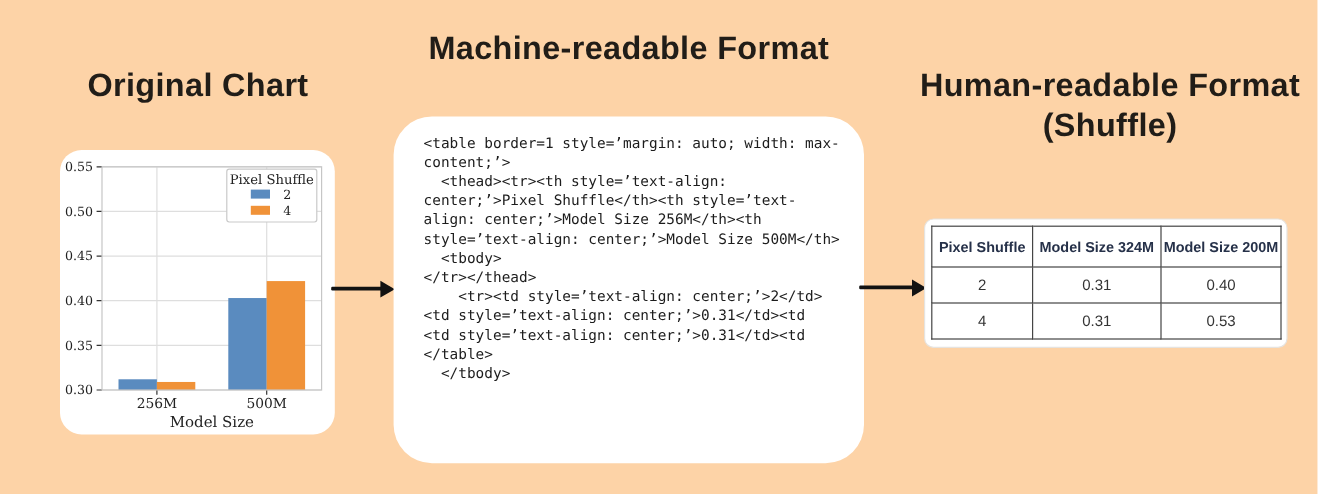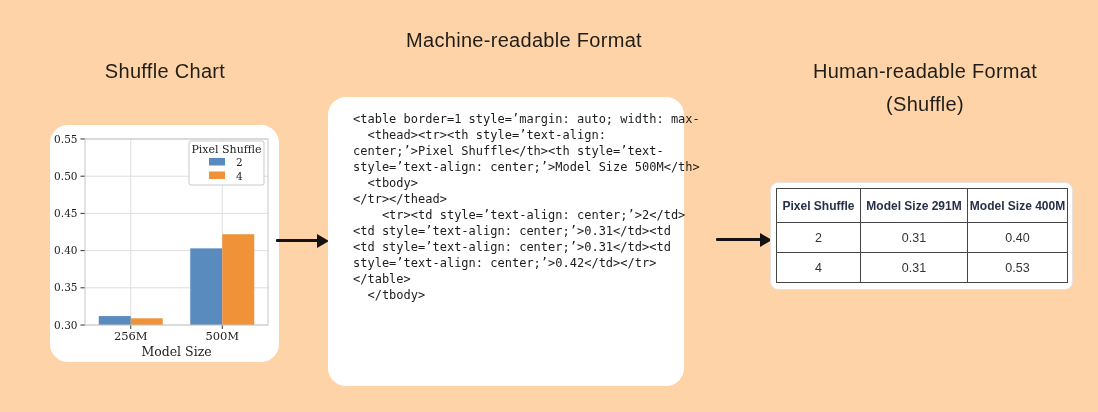--- a/index.html
+++ b/index.html
@@ -1,31 +1,31 @@
 <!DOCTYPE html>
 <html><head>
 <meta charset="utf-8">
 <style>
   html,body{margin:0;padding:0;background:#fff;}
   .canvas{
     position:relative;width:1098px;height:412px;overflow:hidden;
     background:#FDD3A7;font-family:"Liberation Sans",sans-serif;
   }
   .title{
-    position:absolute;color:#211d18;font-size:20px;font-weight:400;
+    position:absolute;color:#211d18;font-size:27px;font-weight:700;
     text-align:center;line-height:33px;letter-spacing:.3px;
   }
   .title-left{left:40px;top:55px;width:250px;}
   .title-mid{left:349px;top:24px;width:350px;}
   .title-right{left:755px;top:55px;width:340px;}
   .card{position:absolute;background:#ffffff;}
   .chart-card{left:50px;top:125px;width:229px;height:237px;border-radius:18px;}
   .chart-card svg{position:absolute;left:0;top:0;}
   #chart-svg text{font-family:"DejaVu Serif",serif;fill:#222;}
-  .code-card{left:328px;top:97px;width:356px;height:289px;border-radius:18px;}
+  .code-card{left:328px;top:97px;width:392px;height:289px;border-radius:32px;}
   .code-lines{
     position:absolute;left:25px;top:14px;
     font-family:"DejaVu Sans Mono",monospace;font-size:12px;line-height:16px;
     color:#1c1c1c;
   }
   .code-lines div{white-space:pre;}
   .table-card{left:770px;top:182px;width:303px;height:108px;border-radius:8px;border:1px solid #e6e3df;box-sizing:border-box;}
   table.md{position:absolute;left:5px;top:5px;border-collapse:collapse;table-layout:fixed;}
   table.md th,table.md td{
     border:1.5px solid #454545;text-align:center;vertical-align:middle;
@@ -38,21 +38,21 @@
     position:absolute;width:0;height:0;
     border-left:12px solid #121212;border-top:7px solid transparent;border-bottom:7px solid transparent;
   }
 </style>
 </head>
 <body>
 
 <div class="canvas">
 
   <div class="title title-left">
-    <div>Shuffle Chart</div>
+    <div>Original Chart</div>
   </div>
 
   <div class="title title-mid">
     <div>Machine-readable Format</div>
   </div>
 
   <div class="title title-right">
     <div>Human-readable Format</div>
     <div>(Shuffle)</div>
   </div>
@@ -97,49 +97,50 @@
         <text x="186" y="54.5" font-size="10.5">4</text>
       </svg>
   </div>
 
   <div class="arrow-line" style="left:276px;top:239px;width:43px;"></div>
   <div class="arrow-head" style="left:317px;top:233.5px;"></div>
 
   <div class="card code-card">
     <div class="code-lines">
       <div>&lt;table border=1 style=’margin: auto; width: max-</div>
+      <div>content;’&gt;</div>
       <div>  &lt;thead&gt;&lt;tr&gt;&lt;th style=’text-align:</div>
       <div>center;’&gt;Pixel Shuffle&lt;/th&gt;&lt;th style=’text-</div>
+      <div>align: center;’&gt;Model Size 256M&lt;/th&gt;&lt;th</div>
       <div>style=’text-align: center;’&gt;Model Size 500M&lt;/th&gt;</div>
       <div>  &lt;tbody&gt;</div>
       <div>&lt;/tr&gt;&lt;/thead&gt;</div>
       <div>    &lt;tr&gt;&lt;td style=’text-align: center;’&gt;2&lt;/td&gt;</div>
       <div>&lt;td style=’text-align: center;’&gt;0.31&lt;/td&gt;&lt;td</div>
       <div>&lt;td style=’text-align: center;’&gt;0.31&lt;/td&gt;&lt;td</div>
-      <div>style=’text-align: center;’&gt;0.42&lt;/td&gt;&lt;/tr&gt;</div>
       <div>&lt;/table&gt;</div>
       <div>  &lt;/tbody&gt;</div>
     </div>
   </div>
 
   <div class="arrow-line" style="left:716px;top:238px;width:46px;"></div>
   <div class="arrow-head" style="left:760px;top:232.5px;"></div>
 
   <div class="card table-card">
     <table class="md">
       <colgroup>
           <col style="width:84px">
           <col style="width:107px">
           <col style="width:100px">
         </colgroup>
       <thead>
         <tr>
           <th>Pixel Shuffle</th>
-          <th>Model Size 291M</th>
-          <th>Model Size 400M</th>
+          <th>Model Size 324M</th>
+          <th>Model Size 200M</th>
         </tr>
       </thead>
       <tbody>
         <tr>
           <td>2</td>
           <td>0.31</td>
           <td>0.40</td>
         </tr>
         <tr>
           <td>4</td>

